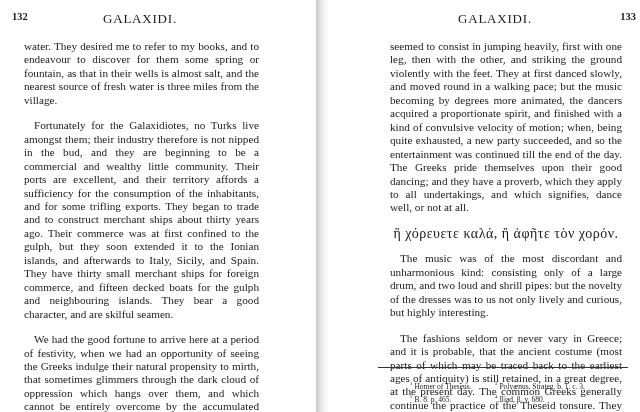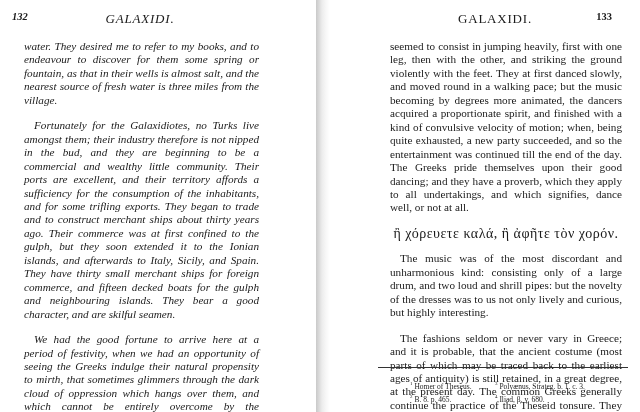--- a/index.html
+++ b/index.html
@@ -5,36 +5,36 @@
   html, body { margin: 0; padding: 0; }
   body {
     width: 640px; height: 412px; overflow: hidden;
     background: #ffffff;
     font-family: "Liberation Serif", "DejaVu Serif", serif;
     color: #1a1a1a;
     position: relative;
   }
   .spread { position: absolute; inset: 0; display: flex; }
   .page { position: relative; height: 412px; background: #ffffff; }
-  .page.left { width: 316px; font-style: italic; }
+  .page.left { width: 316px; }
   .gutter {
     width: 14px; height: 412px;
     background: linear-gradient(to right, #c9c9c9 0px, #dadada 3px, #ececec 6px, #f7f7f7 10px, #ffffff 14px);
   }
   .page.right { width: 310px; }
 
   .running-head {
     position: absolute; top: 11px; font-size: 13px; letter-spacing: 0.8px;
   }
   .page-number { position: absolute; top: 11px; font-size: 10.5px; font-weight: bold; }
 
   .left .page-number { left: 12px; }
   .left .running-head { left: 0; width: 280px; text-align: center; }
   .right .running-head { left: 40px; width: 250px; text-align: center; }
-  .right .page-number { right: 28px; }
+  .right .page-number { right: 4px; }
 
   .text-block {
     position: absolute; top: 28px; font-size: 11.2px; line-height: 13.45px;
     text-align: justify;
   }
   .left .text-block { left: 12px; width: 259px; }
   .right .text-block { left: 48px; width: 256px; }
   .text-block p { margin: 12px; text-indent: 10px; }
   .text-block p.cont { text-indent: 0; }
 

